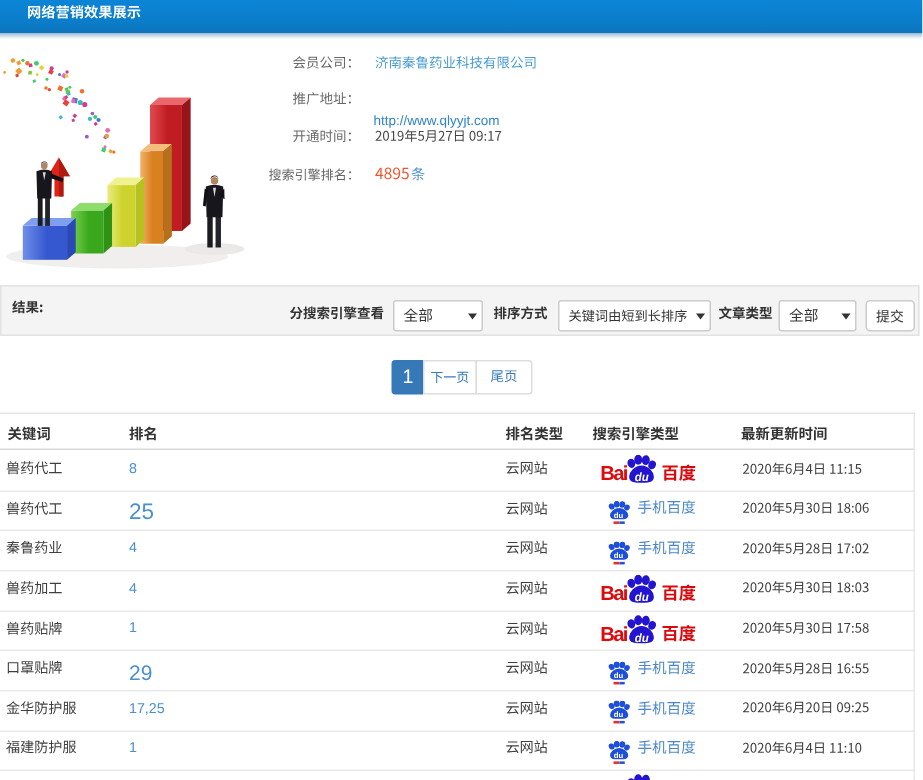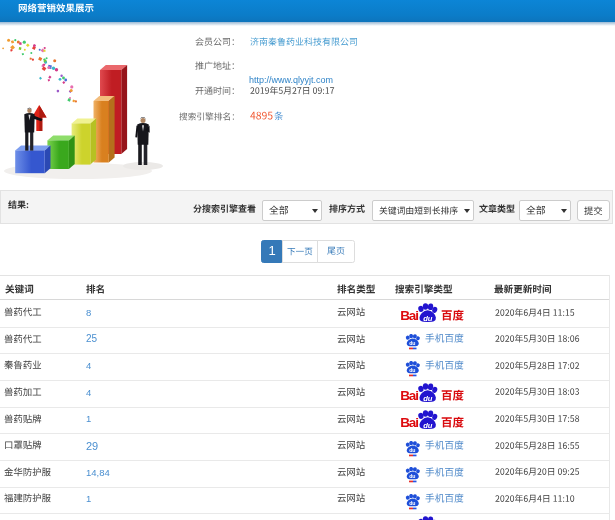--- a/index.html
+++ b/index.html
@@ -343,21 +343,21 @@
     <use href="#gr31" transform="translate(69.89 8.80) scale(8.8)"></use>
     <use href="#gr35" transform="translate(74.77 8.80) scale(8.8)"></use>
   </svg>
 <div class="abs" style="left:0;top:353.3px;width:610px;height:1px;background:#e9e9e9"></div>
 <svg style="position:absolute;left:3.5px;top:332.6px;" width="40" height="14" fill="#3f3f3f">
     <use href="#gr517d" transform="translate(0.00 9.40) scale(9.4)"></use>
     <use href="#gr836f" transform="translate(9.40 9.40) scale(9.4)"></use>
     <use href="#gr4ee3" transform="translate(18.80 9.40) scale(9.4)"></use>
     <use href="#gr5de5" transform="translate(28.20 9.40) scale(9.4)"></use>
   </svg>
-<div class="abs" style="left:86px;top:333.3px;font-size:10px;color:#4a8fd0">25</div>
+<div class="abs" style="left:86px;top:333.3px;font-size:15px;color:#4a8fd0">25</div>
 <svg style="position:absolute;left:337.0px;top:332.6px;" width="30" height="14" fill="#3f3f3f">
     <use href="#gr4e91" transform="translate(0.00 9.40) scale(9.4)"></use>
     <use href="#gr7f51" transform="translate(9.40 9.40) scale(9.4)"></use>
     <use href="#gr7ad9" transform="translate(18.80 9.40) scale(9.4)"></use>
   </svg>
 <svg style="position:absolute;left:404px;top:333.95px" width="17" height="17">
     <g transform="translate(0.5,0) scale(0.705,0.658)">
       <ellipse cx="4.6" cy="5.6" rx="2.7" ry="3.1" fill="#1e4fd9" transform="rotate(-18 4.6 5.6)"></ellipse>
       <ellipse cx="9.4" cy="3.2" rx="2.8" ry="3.3" fill="#1e4fd9"></ellipse>
       <ellipse cx="14.7" cy="3.5" rx="2.8" ry="3.3" fill="#1e4fd9" transform="rotate(8 14.7 3.5)"></ellipse>
@@ -529,21 +529,21 @@
     <use href="#gr35" transform="translate(74.77 8.80) scale(8.8)"></use>
     <use href="#gr38" transform="translate(79.66 8.80) scale(8.8)"></use>
   </svg>
 <div class="abs" style="left:0;top:459.9px;width:610px;height:1px;background:#e9e9e9"></div>
 <svg style="position:absolute;left:3.5px;top:439.2px;" width="40" height="14" fill="#3f3f3f">
     <use href="#gr53e3" transform="translate(0.00 9.40) scale(9.4)"></use>
     <use href="#gr7f69" transform="translate(9.40 9.40) scale(9.4)"></use>
     <use href="#gr8d34" transform="translate(18.80 9.40) scale(9.4)"></use>
     <use href="#gr724c" transform="translate(28.20 9.40) scale(9.4)"></use>
   </svg>
-<div class="abs" style="left:86px;top:439.9px;font-size:11px;color:#4a8fd0">29</div>
+<div class="abs" style="left:86px;top:439.9px;font-size:14px;color:#4a8fd0">29</div>
 <svg style="position:absolute;left:337.0px;top:439.2px;" width="30" height="14" fill="#3f3f3f">
     <use href="#gr4e91" transform="translate(0.00 9.40) scale(9.4)"></use>
     <use href="#gr7f51" transform="translate(9.40 9.40) scale(9.4)"></use>
     <use href="#gr7ad9" transform="translate(18.80 9.40) scale(9.4)"></use>
   </svg>
 <svg style="position:absolute;left:404px;top:440.55px" width="17" height="17">
     <g transform="translate(0.5,0) scale(0.705,0.658)">
       <ellipse cx="4.6" cy="5.6" rx="2.7" ry="3.1" fill="#1e4fd9" transform="rotate(-18 4.6 5.6)"></ellipse>
       <ellipse cx="9.4" cy="3.2" rx="2.8" ry="3.3" fill="#1e4fd9"></ellipse>
       <ellipse cx="14.7" cy="3.5" rx="2.8" ry="3.3" fill="#1e4fd9" transform="rotate(8 14.7 3.5)"></ellipse>
@@ -578,21 +578,21 @@
     <use href="#gr35" transform="translate(79.66 8.80) scale(8.8)"></use>
   </svg>
 <div class="abs" style="left:0;top:486.5px;width:610px;height:1px;background:#e9e9e9"></div>
 <svg style="position:absolute;left:3.5px;top:465.8px;" width="49" height="14" fill="#3f3f3f">
     <use href="#gr91d1" transform="translate(0.00 9.40) scale(9.4)"></use>
     <use href="#gr534e" transform="translate(9.40 9.40) scale(9.4)"></use>
     <use href="#gr9632" transform="translate(18.80 9.40) scale(9.4)"></use>
     <use href="#gr62a4" transform="translate(28.20 9.40) scale(9.4)"></use>
     <use href="#gr670d" transform="translate(37.60 9.40) scale(9.4)"></use>
   </svg>
-<div class="abs" style="left:86px;top:466.6px;font-size:9.5px;color:#4a8fd0">14,84</div>
+<div class="abs" style="left:86px;top:466.6px;font-size:9.5px;color:#4a8fd0">17,25</div>
 <svg style="position:absolute;left:337.0px;top:465.8px;" width="30" height="14" fill="#3f3f3f">
     <use href="#gr4e91" transform="translate(0.00 9.40) scale(9.4)"></use>
     <use href="#gr7f51" transform="translate(9.40 9.40) scale(9.4)"></use>
     <use href="#gr7ad9" transform="translate(18.80 9.40) scale(9.4)"></use>
   </svg>
 <svg style="position:absolute;left:404px;top:467.2px" width="17" height="17">
     <g transform="translate(0.5,0) scale(0.705,0.658)">
       <ellipse cx="4.6" cy="5.6" rx="2.7" ry="3.1" fill="#1e4fd9" transform="rotate(-18 4.6 5.6)"></ellipse>
       <ellipse cx="9.4" cy="3.2" rx="2.8" ry="3.3" fill="#1e4fd9"></ellipse>
       <ellipse cx="14.7" cy="3.5" rx="2.8" ry="3.3" fill="#1e4fd9" transform="rotate(8 14.7 3.5)"></ellipse>

